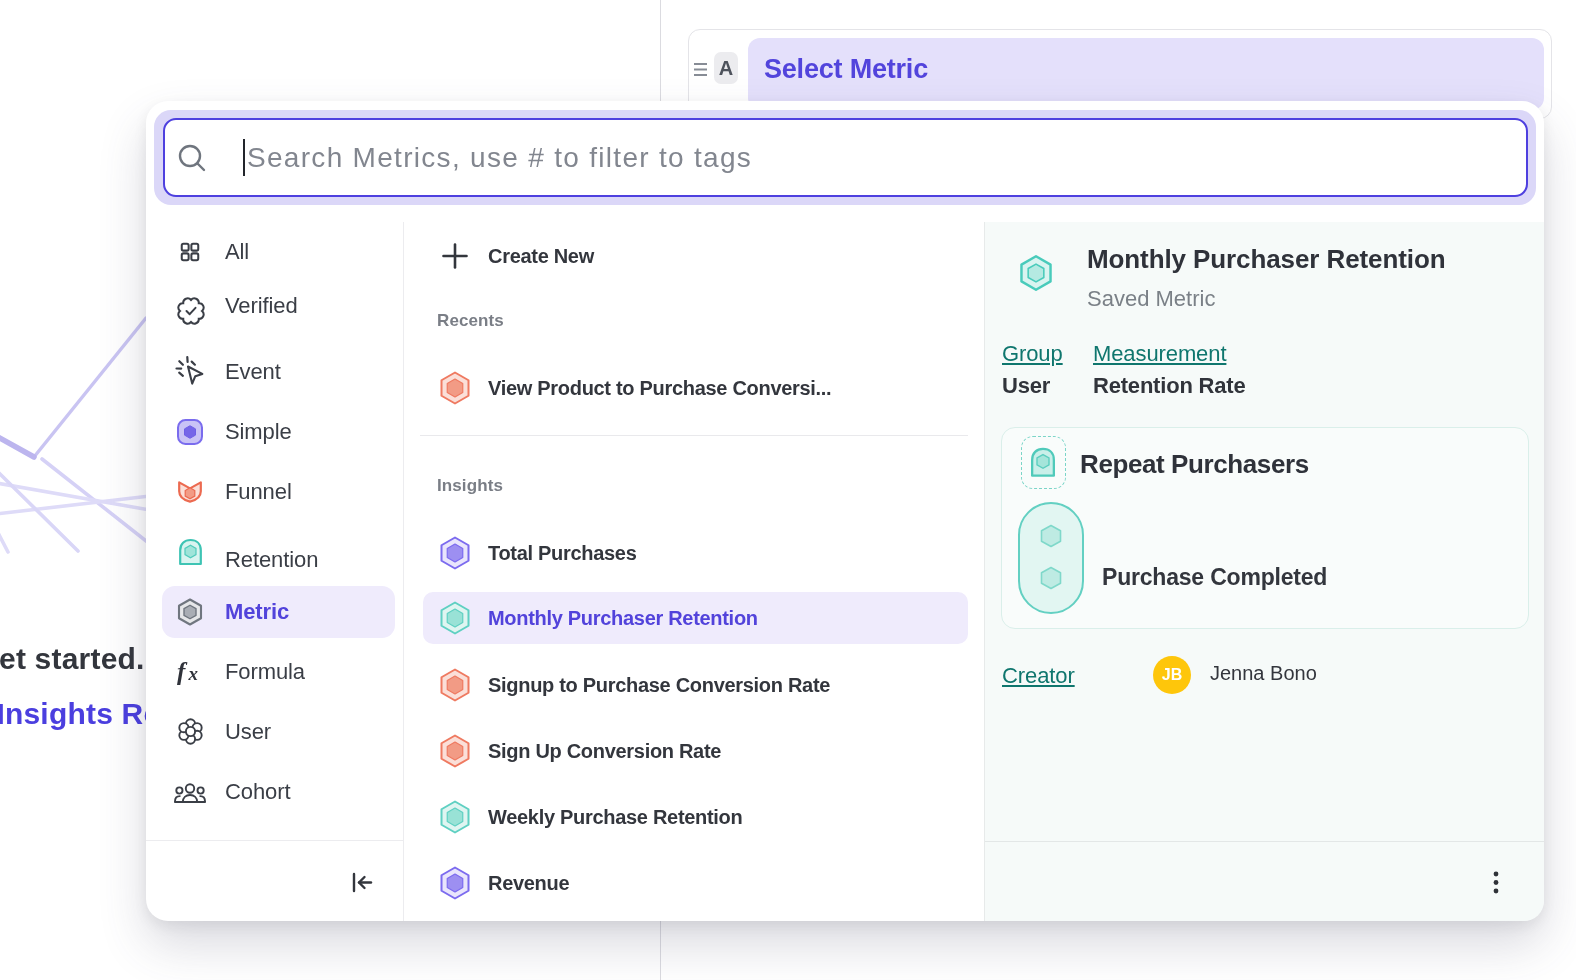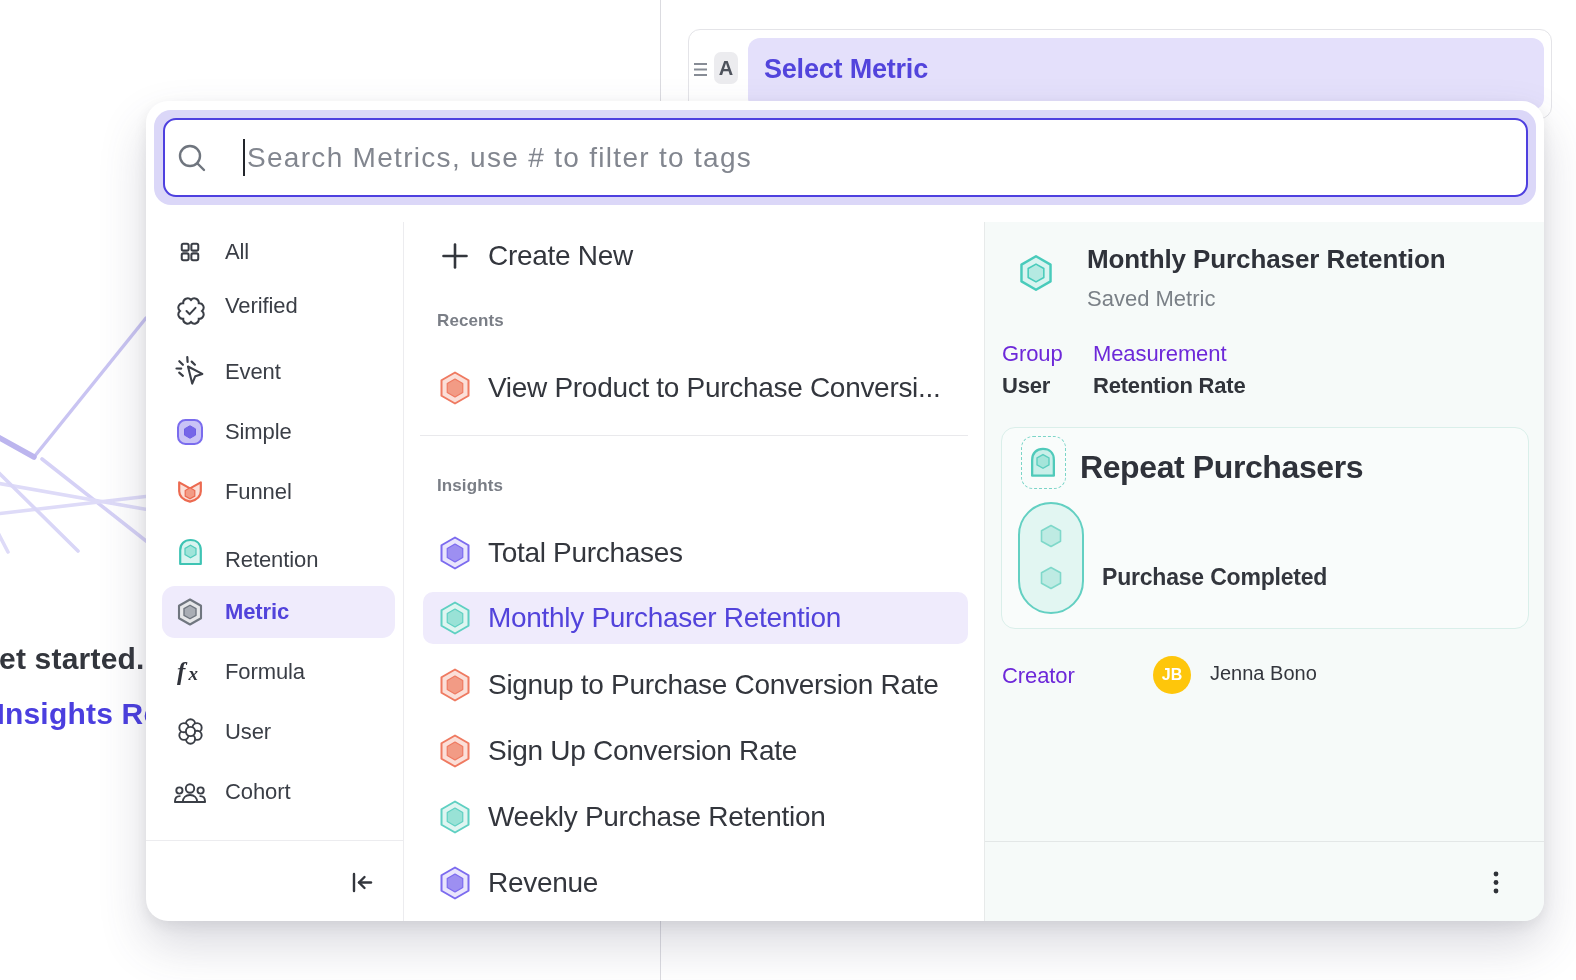--- a/index.html
+++ b/index.html
@@ -31,33 +31,33 @@
   .divv1 { left:403px; top:222px; width:1px; height:699px; background:#ECECEF; }
   .divv2 { left:984px; top:222px; width:1px; height:699px; background:#E7EAEA; }
 
   
   .srow { left:225px; height:30px; line-height:30px; font-size:22px; font-weight:500; color:#3A3E46;
     letter-spacing:-0.1px; }
   .sel-side { left:162px; top:586px; width:233px; height:52px; background:#EFEBFC; border-radius:13px; }
   .sfoot { left:146px; top:840px; width:257px; height:1px; background:#ECECEF; }
 
   
-  .mrow { left:488px; height:34px; line-height:34px; font-size:28px; font-weight:400; color:#33363D;
+  .mrow { left:488px; height:34px; line-height:34px; font-size:20px; font-weight:700; color:#33363D;
     letter-spacing:-0.3px; }
   .mlabel { left:437px; height:24px; line-height:24px; font-size:17px; font-weight:600; color:#7A7E86;
     letter-spacing:0.1px; }
   .mdiv { left:420px; top:435px; width:548px; height:1px; background:#E9E9EC; }
   .sel-mid { left:423px; top:592px; width:545px; height:52px; background:#EFEBFC; border-radius:10px; }
 
   
   .rpanel { left:985px; top:222px; width:559px; height:699px; background:#F6FAF9;
     border-radius:0 0 20px 0; }
   .rtitle { left:1087px; top:244px; font-size:26px; font-weight:700; color:#2F323A; letter-spacing:-0.1px; }
   .rsub { left:1087px; top:286px; font-size:22px; color:#7A8087; }
-  .rlab { font-size:22px; color:#6d28d9; letter-spacing:-0.1px; }
+  .rlab { font-size:22px; color:#0f766e; letter-spacing:-0.1px;text-decoration:underline; }
   .rval { font-size:22px; font-weight:700; color:#31343B; letter-spacing:-0.2px; }
   .rcard { left:1001px; top:427px; width:528px; height:202px; background:#F9FCFB;
     border:1.5px solid #DAEFEA; border-radius:14px; }
   .dashbox { left:1021px; top:436px; width:45px; height:53px; border:1.5px dashed #7BD5C8; border-radius:12px; }
   .capsule { left:1018px; top:502px; width:66px; height:112px; background:#E2F6F2;
     border:2px solid #63D0C2; border-radius:33px; }
   .ptext { left:1102px; font-size:23px; font-weight:600; color:#33363D; letter-spacing:-0.2px; }
   .jb { left:1153px; top:656px; width:38px; height:38px; border-radius:50%; background:#FEC60B;
     color:#fff; font-size:16px; font-weight:700; text-align:center; line-height:38px; }
   .rfoot { left:985px; top:841px; width:559px; height:1px; background:#E3E7E7; }
@@ -246,21 +246,21 @@
   <div class="abs rlab" style="left:1002px;top:341px;">Group</div>
   <div class="abs rlab" style="left:1093px;top:341px;">Measurement</div>
   <div class="abs rval" style="left:1002px;top:373px;">User</div>
   <div class="abs rval" style="left:1093px;top:373px;">Retention Rate</div>
   <div class="abs rcard"></div>
   <div class="abs dashbox"></div>
   <div class="abs" style="left:1028px;top:446px;"><svg width="30" height="32" viewBox="0 0 25 28">
         <path d="M3 26 L3 12.2 C3 6.2 6.8 2.6 12.5 2.6 C18.2 2.6 22 6.2 22 12.2 L22 26 Z" fill="#C9EFE9" stroke="#4FCABA" stroke-width="2" stroke-linejoin="round"></path>
         <polygon points="12.5,7.5 17.75,10.5 17.75,16.5 12.5,19.5 7.25,16.5 7.25,10.5" fill="#A5E5DA" stroke="#5BCEBF" stroke-width="1.2"></polygon>
       </svg></div>
-  <div class="abs" style="left:1080px;top:449px;font-size:32px;font-weight:700;color:#2F323A;letter-spacing:-0.4px;">Repeat Purchasers</div>
+  <div class="abs" style="left:1080px;top:449px;font-size:26px;font-weight:700;color:#2F323A;letter-spacing:-0.4px;">Repeat Purchasers</div>
   <div class="abs capsule"></div>
   <div class="abs" style="left:1040px;top:524px;"><svg width="22" height="24" viewBox="0 0 22 24">
         <polygon points="11,1.5 20.5,6.75 20.5,17.25 11,22.5 1.5,17.25 1.5,6.75" fill="#BEEBE3" stroke="#7FD8CA" stroke-width="1.6" stroke-linejoin="round"></polygon>
       </svg></div>
   <div class="abs" style="left:1040px;top:566px;"><svg width="22" height="24" viewBox="0 0 22 24">
         <polygon points="11,1.5 20.5,6.75 20.5,17.25 11,22.5 1.5,17.25 1.5,6.75" fill="#BEEBE3" stroke="#7FD8CA" stroke-width="1.6" stroke-linejoin="round"></polygon>
       </svg></div>
   <div class="abs ptext" style="top:564px;">Purchase Completed</div>
   <div class="abs rlab" style="left:1002px;top:663px;">Creator</div>
   <div class="abs jb">JB</div>

